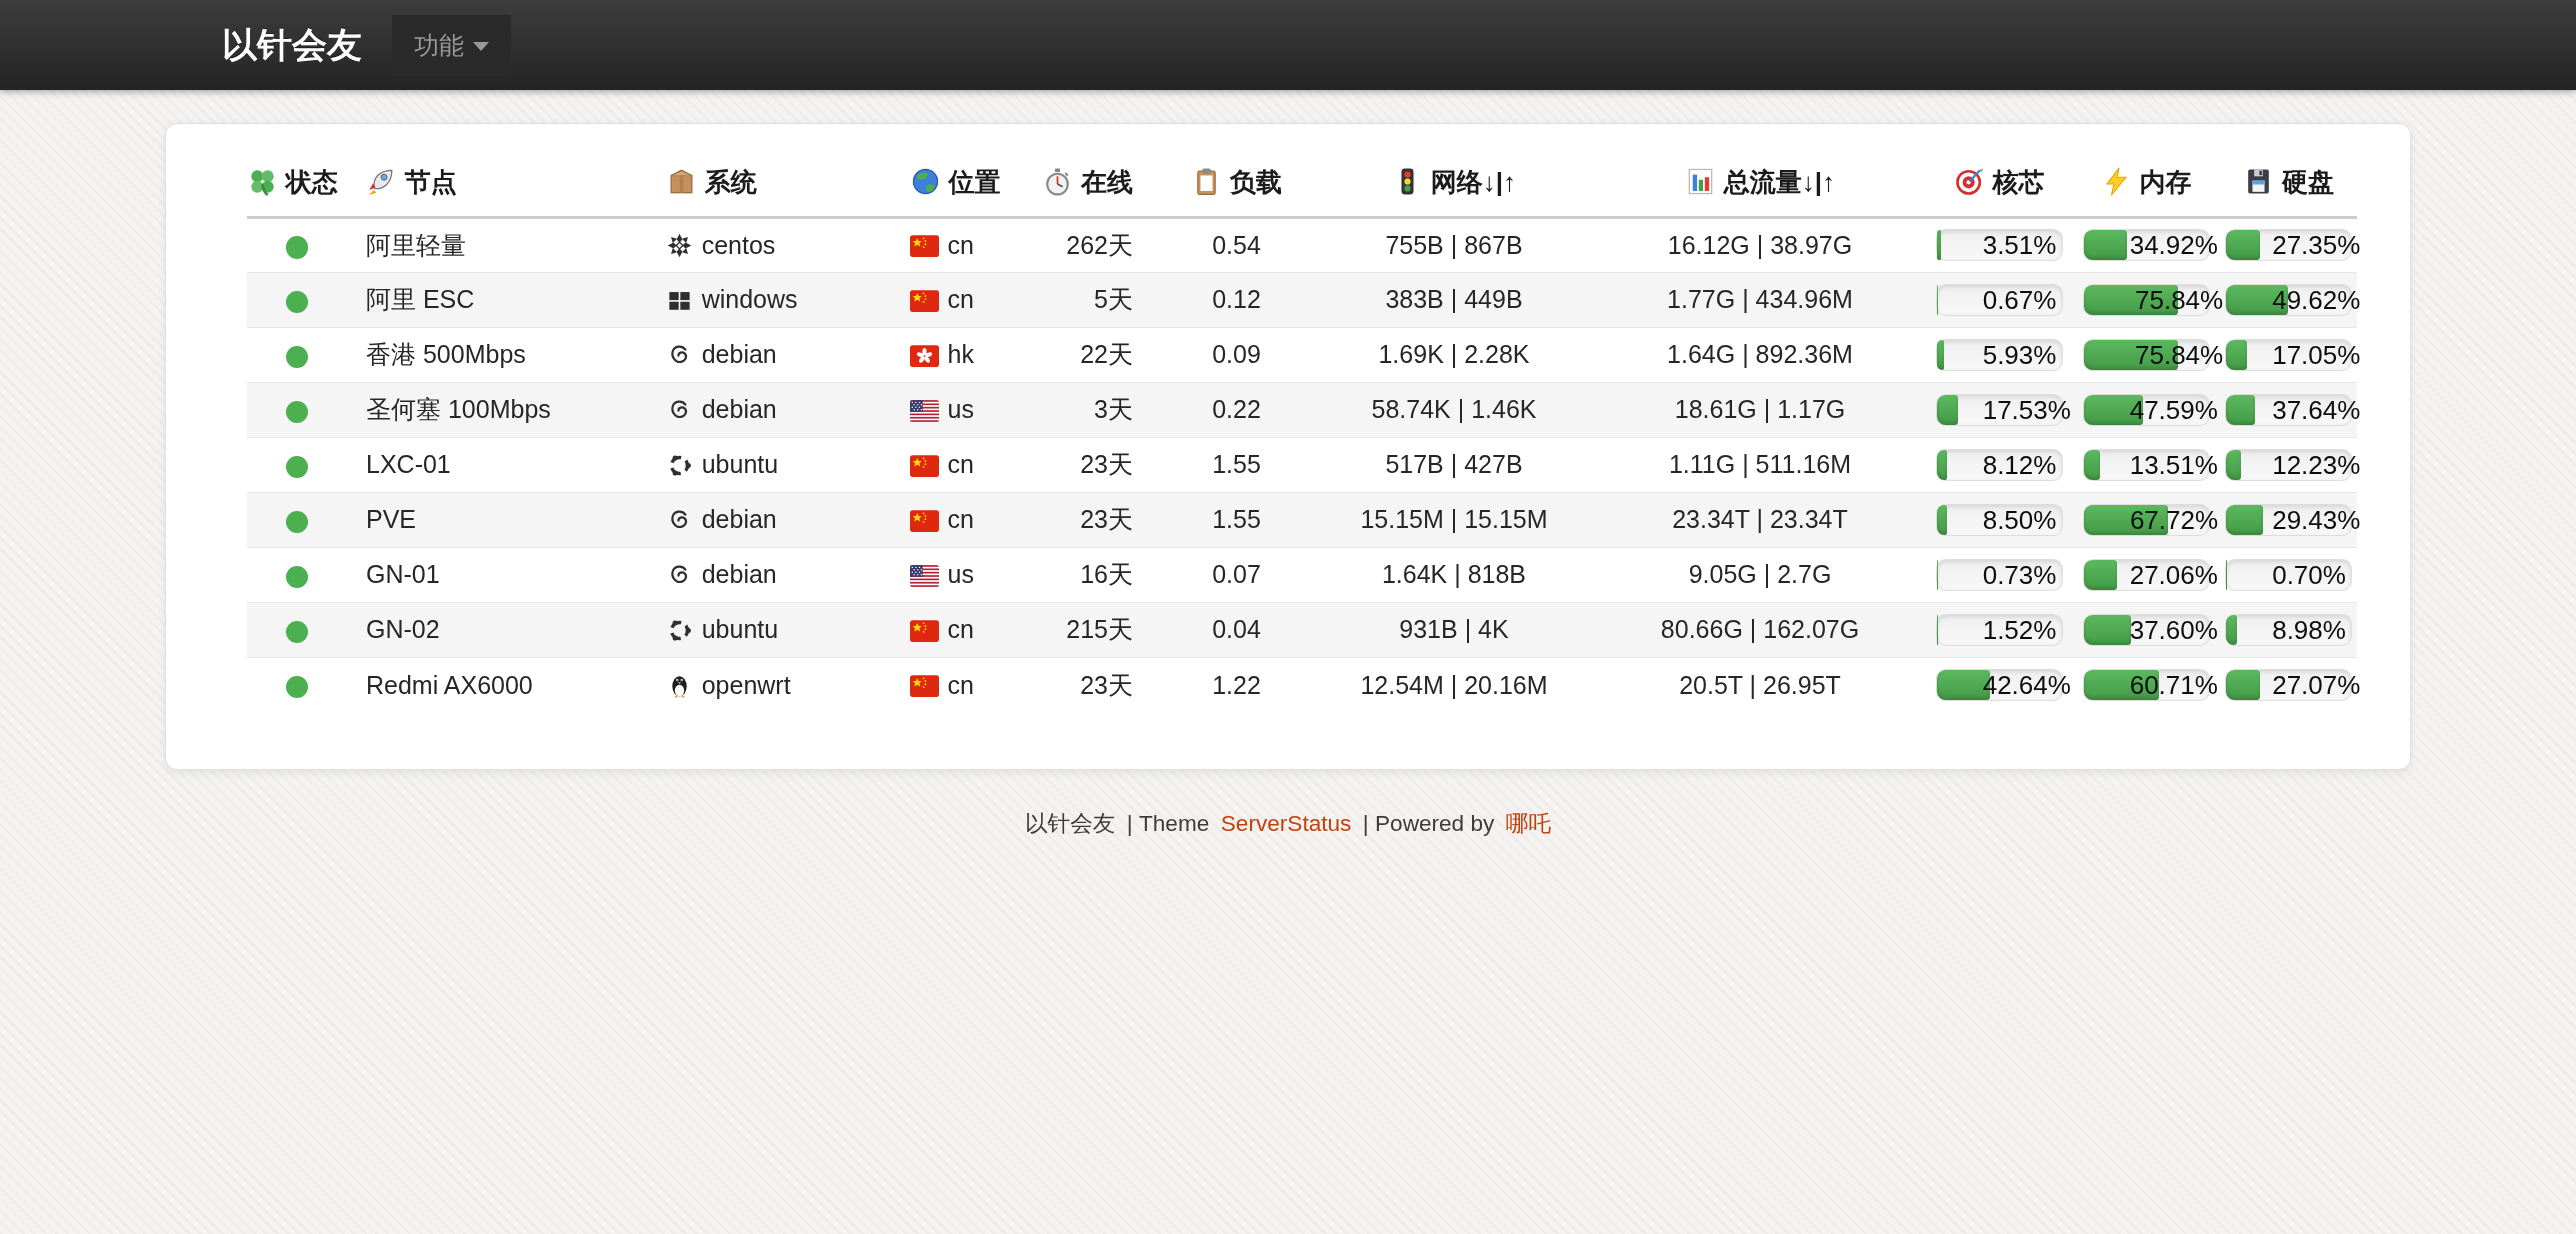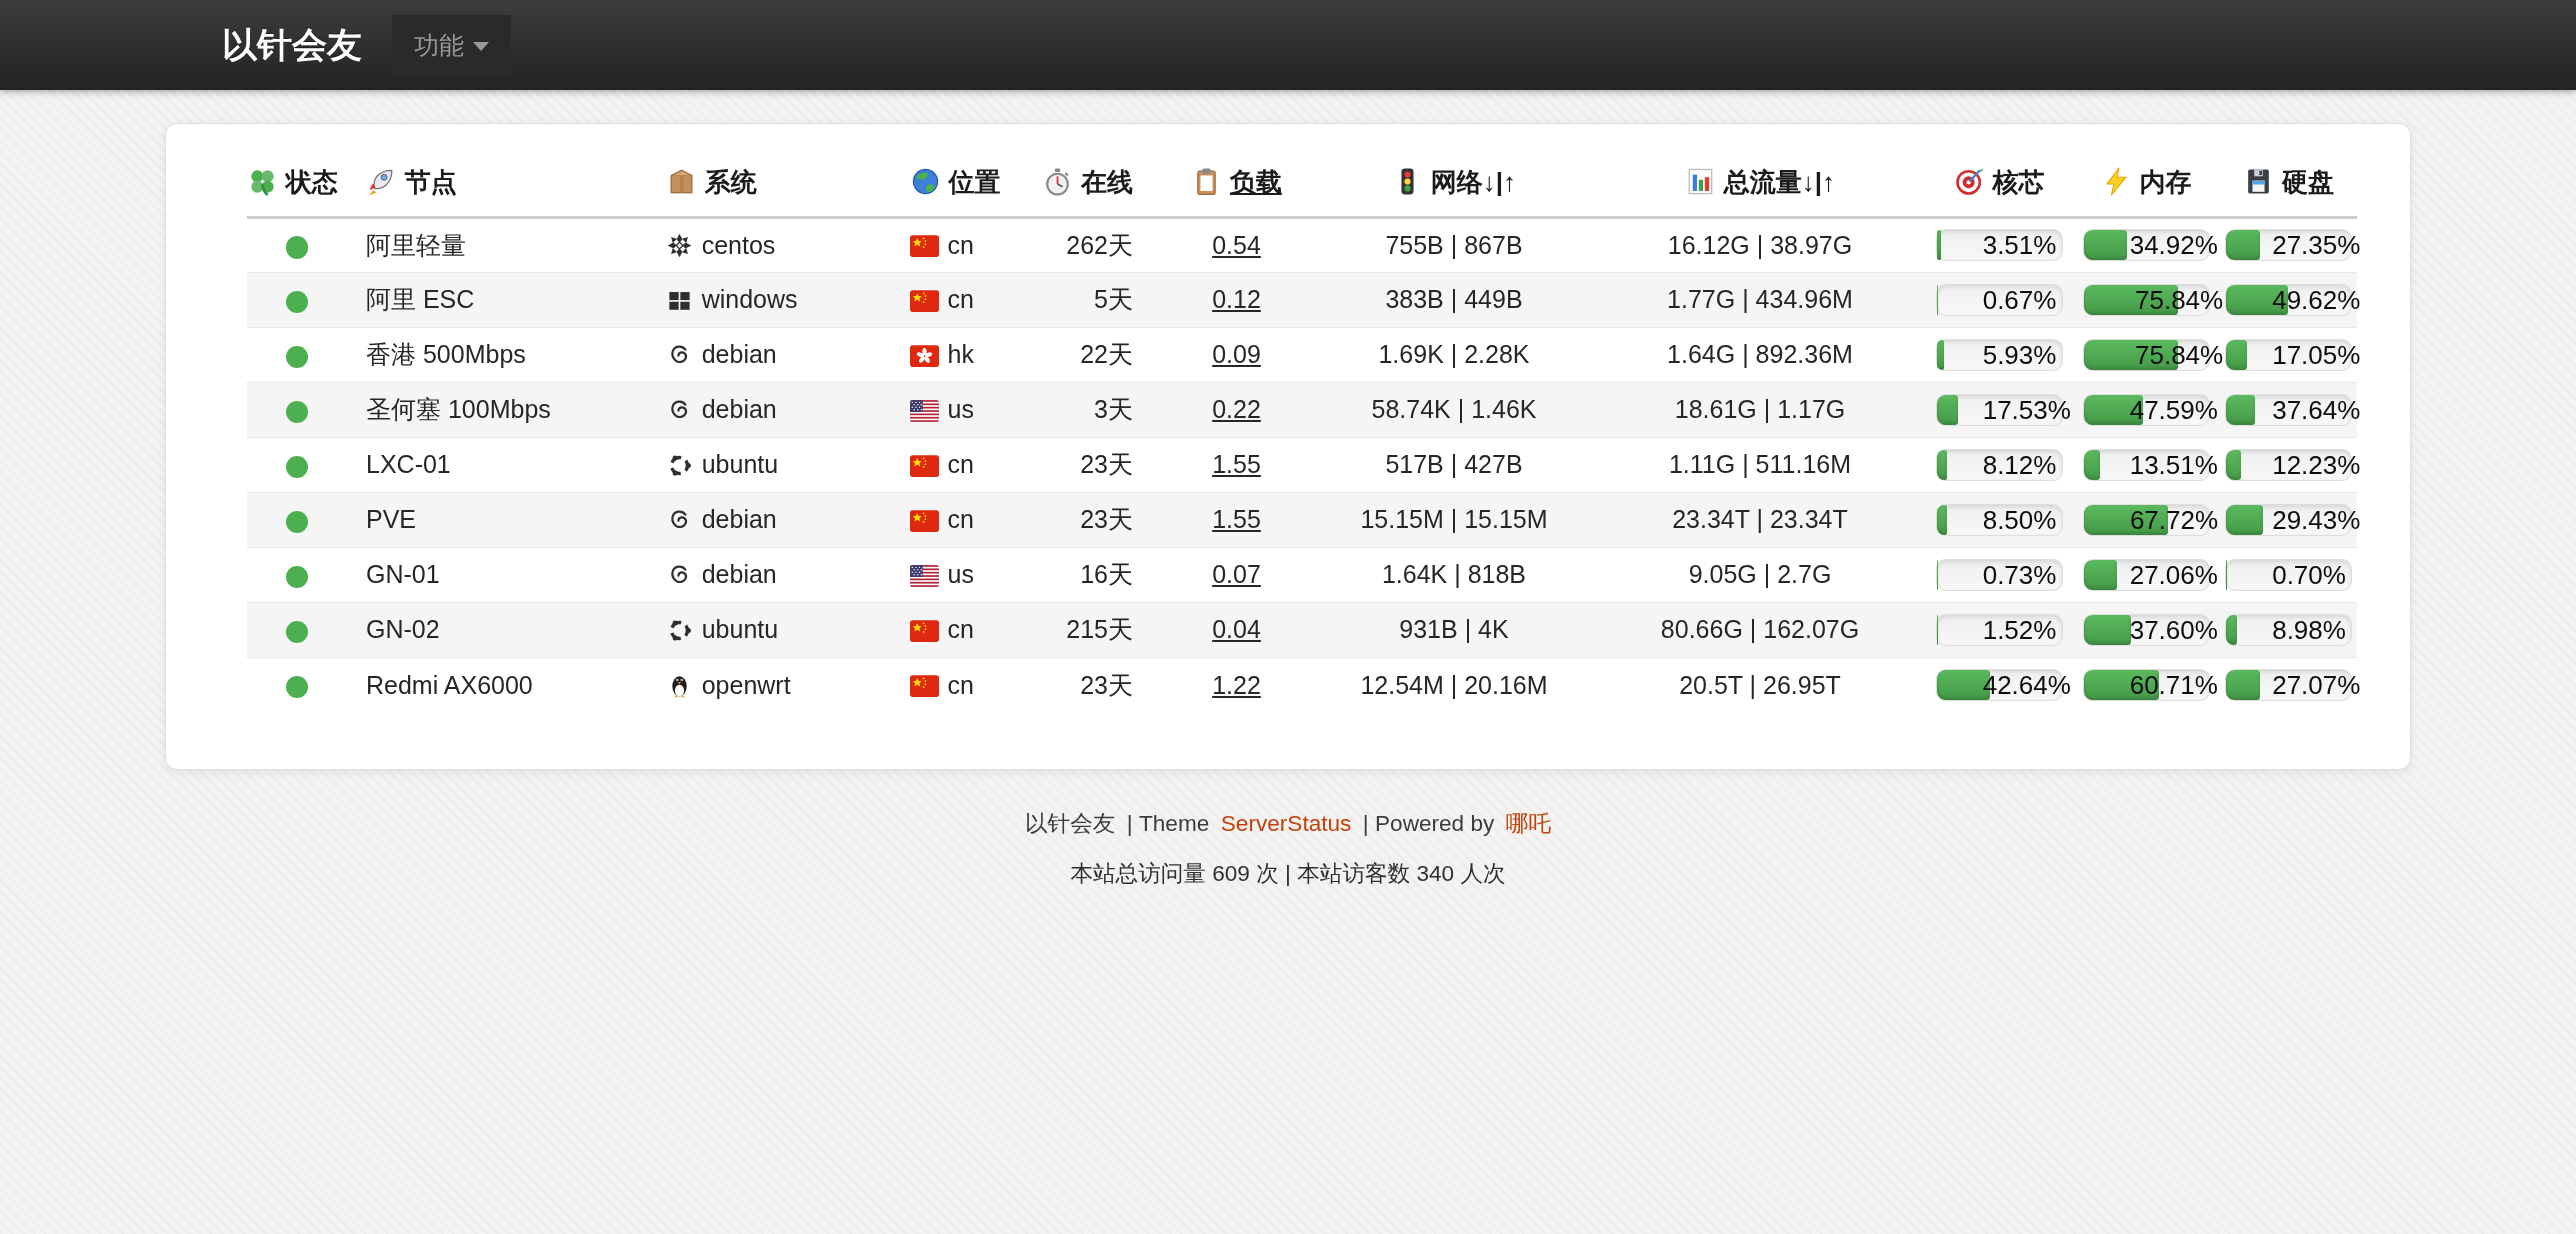--- a/index.html
+++ b/index.html
@@ -55,21 +55,21 @@
   }
   td { height: 55px; font-size: 25px; color: #262626; white-space: nowrap; }
   tbody tr:nth-child(even) { background: #f5f5f5; }
   tbody tr + tr td { border-top: 1.7px solid #e7e7e7; }
   th:nth-child(1){text-align:left;}
   td:nth-child(1){text-align:center;}
   th:nth-child(2),td:nth-child(2){text-align:left;padding-left:19px;}
   th:nth-child(3),td:nth-child(3){text-align:left;padding-left:19px;}
   th:nth-child(4),td:nth-child(4){text-align:left;padding-left:14.8px;}
   th:nth-child(5),td:nth-child(5){text-align:right;padding-right:26px;}
-  th:nth-child(6),td:nth-child(6){text-align:center;text-decoration:underline;}
+  th:nth-child(6),td:nth-child(6){text-align:center;}
   th:nth-child(7),td:nth-child(7){text-align:center;}
   th:nth-child(8),td:nth-child(8){text-align:center;}
   th:nth-child(9),td:nth-child(9),
   th:nth-child(10),td:nth-child(10),
   th:nth-child(11),td:nth-child(11){text-align:center;}
   .h-icon { width: 31px; height: 31px; vertical-align: -6px; margin-right: 7.8px; }
   .os-icon { width: 27px; height: 27px; vertical-align: -5.2px; margin-right: 8.7px; }
   .flag { width: 29px; height: 22px; vertical-align: -3.5px; margin-right: 8.7px; border-radius: 2.6px; }
   .dot {
     display: inline-block; width: 22.6px; height: 22.6px; border-radius: 50%;
@@ -607,15 +607,14 @@
 </div>
 
 <div class="footer">
   <div>
     <span>以针会友</span>
     <span class="sep">| Theme</span>
     <a>ServerStatus</a>
     <span class="sep">| Powered by</span>
     <a>哪吒</a>
   </div>
-  <div class="stats-line">本站总访问量 609 次 | 本站访客数 340 人次</div>
 </div>
 
 
 </body></html>

